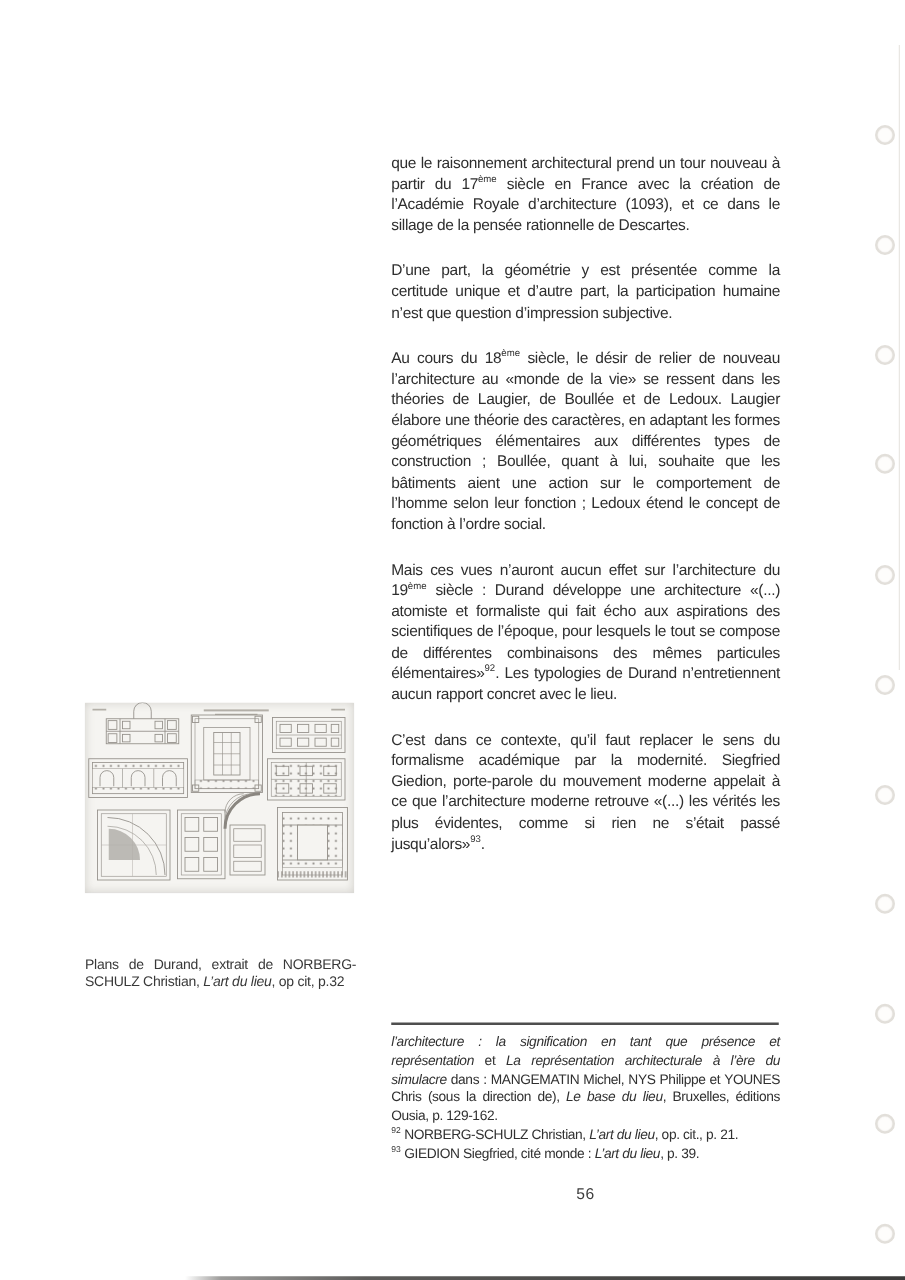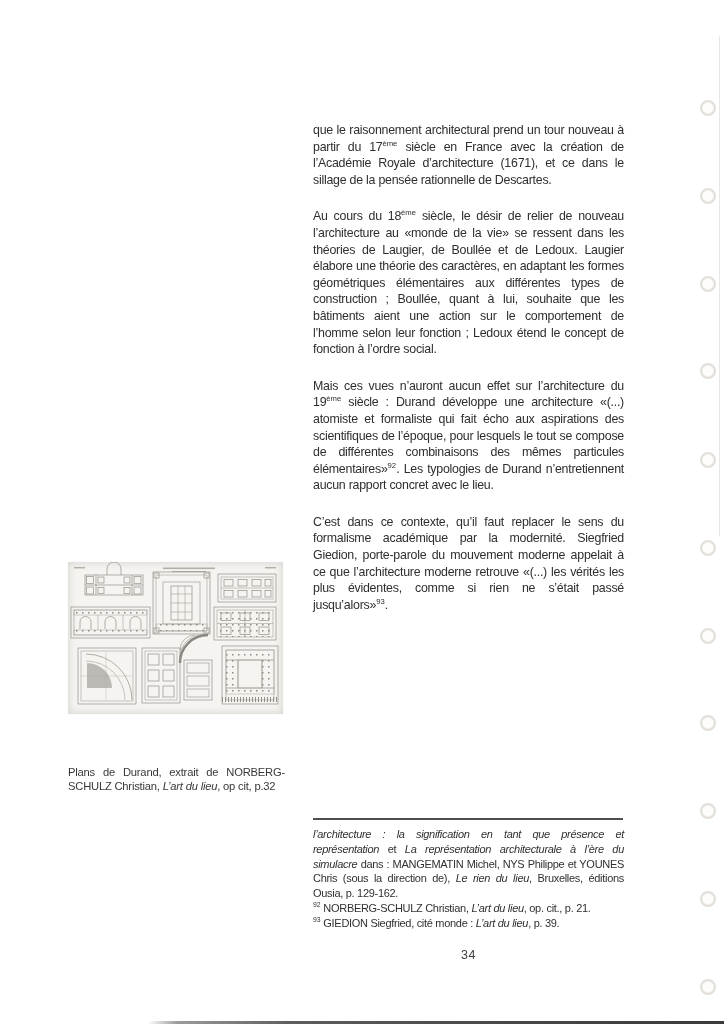--- a/index.html
+++ b/index.html
@@ -119,21 +119,22 @@
       rgba(42,41,39,0.85) 60%,
       rgba(38,37,36,0.9) 100%);
   }
 </style>
 </head>
 <body>
 
 <div class="page">
 
   <div class="text-col">
-    <p><span>que le raisonnement architectural prend un tour nouveau à partir du 17</span><sup>ème</sup><span> siècle en France avec la création de l’Académie Royale d’architecture (1671), et ce dans le sillage de la pensée rationnelle de Descartes.</span></p>
+    <p><span>que le raisonnement architectural prend un tour nouveau à partir du 17</span><sup>ème</sup><span> siècle en France avec la création de l’Académie Royale d’architecture (1093), et ce dans le sillage de la pensée rationnelle de Descartes.</span></p>
+    <p><span>D’une part, la géométrie y est présentée comme la certitude unique et d’autre part, la participation humaine n’est que question d’impression subjective.</span></p>
     <p><span>Au cours du 18</span><sup>ème</sup><span> siècle, le désir de relier de nouveau l’architecture au «monde de la vie» se ressent dans les théories de Laugier, de Boullée et de Ledoux. Laugier élabore une théorie des caractères, en adaptant les formes géométriques élémentaires aux différentes types de construction ; Boullée, quant à lui, souhaite que les bâtiments aient une action sur le comportement de l’homme selon leur fonction ; Ledoux étend le concept de fonction à l’ordre social.</span></p>
     <p><span>Mais ces vues n’auront aucun effet sur l’architecture du 19</span><sup>ème</sup><span> siècle : Durand développe une architecture «(...) atomiste et formaliste qui fait écho aux aspirations des scientifiques de l’époque, pour lesquels le tout se compose de différentes combinaisons des mêmes particules élémentaires»</span><sup>92</sup><span>. Les typologies de Durand n’entretiennent aucun rapport concret avec le lieu.</span></p>
     <p><span>C’est dans ce contexte, qu’il faut replacer le sens du formalisme académique par la modernité. Siegfried Giedion, porte-parole du mouvement moderne appelait à ce que l’architecture moderne retrouve «(...) les vérités les plus évidentes, comme si rien ne s’était passé jusqu’alors»</span><sup>93</sup><span>.</span></p>
   </div>
 
   <div class="figure">
     <svg viewBox="0 0 215 152" xmlns="http://www.w3.org/2000/svg">
       <defs>
         <pattern id="dots" width="6" height="6" patternUnits="userSpaceOnUse">
           <rect x="2" y="2" width="1.5" height="1.5" fill="#8d8984"></rect>
@@ -248,26 +249,26 @@
         <rect x="170" y="98" width="24" height="28"></rect>
         <rect x="154" y="135" width="56" height="5" fill="url(#hatch)" stroke="none"></rect>
       </g>
     </svg>
   </div>
 
   <div class="caption"><span>Plans de Durand, extrait de NORBERG-SCHULZ Christian, </span><span class="it">L’art du lieu</span><span>, op cit, p.32</span></div>
 
   <div class="fn-rule"></div>
   <div class="footnotes">
-    <p><span class="it">l’architecture : la signification en tant que présence et représentation</span><span> et </span><span class="it">La représentation architecturale à l’ère du simulacre</span><span> dans : MANGEMATIN Michel, NYS Philippe et YOUNES Chris (sous la direction de), </span><span class="it">Le rien du lieu</span><span>, Bruxelles, éditions Ousia, p. 129-162.</span></p>
+    <p><span class="it">l’architecture : la signification en tant que présence et représentation</span><span> et </span><span class="it">La représentation architecturale à l’ère du simulacre</span><span> dans : MANGEMATIN Michel, NYS Philippe et YOUNES Chris (sous la direction de), </span><span class="it">Le base du lieu</span><span>, Bruxelles, éditions Ousia, p. 129-162.</span></p>
     <p><sup>92</sup><span> NORBERG-SCHULZ Christian, </span><span class="it">L’art du lieu</span><span>, op. cit., p. 21.</span></p>
     <p><sup>93</sup><span> GIEDION Siegfried, cité monde : </span><span class="it">L’art du lieu</span><span>, p. 39.</span></p>
   </div>
 
-  <div class="page-num">34</div>
+  <div class="page-num">56</div>
 
   <div class="hole" style="top:100px"></div>
   <div class="hole" style="top:188px"></div>
   <div class="hole" style="top:276px"></div>
   <div class="hole" style="top:363px"></div>
   <div class="hole" style="top:452px"></div>
   <div class="hole" style="top:540px"></div>
   <div class="hole" style="top:628px"></div>
   <div class="hole" style="top:715px"></div>
   <div class="hole" style="top:803px"></div>

